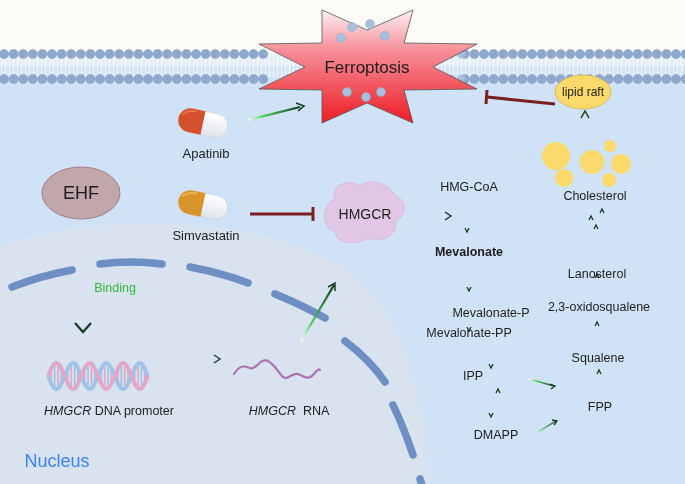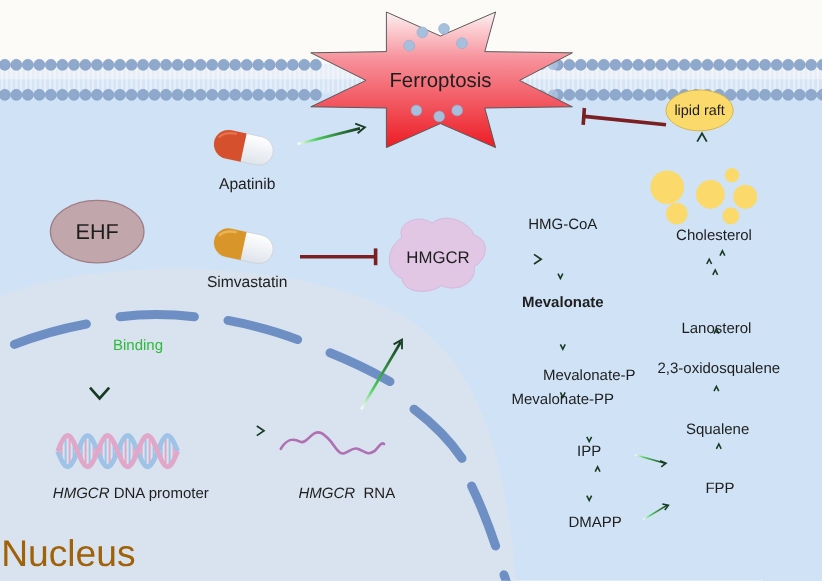--- a/index.html
+++ b/index.html
@@ -363,26 +363,26 @@
 <div class="lbl" style="left:583px;top:92px;font-size:12px;">lipid raft</div>
 <div class="lbl f13" style="left:206px;top:153px;">Apatinib</div>
 <div class="lbl f13" style="left:206px;top:235px;">Simvastatin</div>
 <div class="lbl" style="left:81px;top:193px;font-size:18px;">EHF</div>
 <div class="lbl" style="left:115px;top:288px;font-size:12.5px;color:#2fba3c;transform:translate(-50%,-50%);">Binding</div>
 <div class="lbl" style="left:365px;top:214px;font-size:14px;">HMGCR</div>
 
 <div class="lbl f12" style="left:109px;top:411px;"><span class="italic">HMGCR</span><span style="white-space:pre"> DNA promoter</span></div>
 <div class="lbl f12" style="left:289px;top:411px;"><span class="italic">HMGCR</span><span style="white-space:pre">  RNA</span></div>
 
-<div class="lbl" style="left:57px;top:461px;font-size:31px;color:#a16207;">Nucleus</div>
+<div class="lbl" style="left:57px;top:461px;font-size:18px;color:#3b82f6;">Nucleus</div>
 
 <div class="lbl f12" style="left:469px;top:187px;text-align:center;">HMG-CoA</div>
 <div class="lbl f12" style="left:469px;top:252px;font-weight:bold;">Mevalonate</div>
 <div class="lbl f12" style="left:491px;top:293px;margin-top:20px;">Mevalonate-P</div>
 <div class="lbl f12" style="left:469px;top:333px;">Mevalonate-PP</div>
-<div class="lbl f12" style="left:491px;top:376px;text-align:right;">IPP</div>
+<div class="lbl f12" style="left:473px;top:376px;text-align:right;">IPP</div>
 <div class="lbl f12" style="left:496px;top:435px;">DMAPP</div>
 <div class="lbl f12" style="left:600px;top:407px;">FPP</div>
 <div class="lbl f12" style="left:598px;top:358px;">Squalene</div>
 <div class="lbl f12" style="left:599px;top:307px;">2,3-oxidosqualene</div>
 <div class="lbl f12" style="left:597px;top:274px;">Lanosterol</div>
 <div class="lbl f12" style="left:595px;top:196px;">Cholesterol</div>
 </div>
 
 </body></html>

